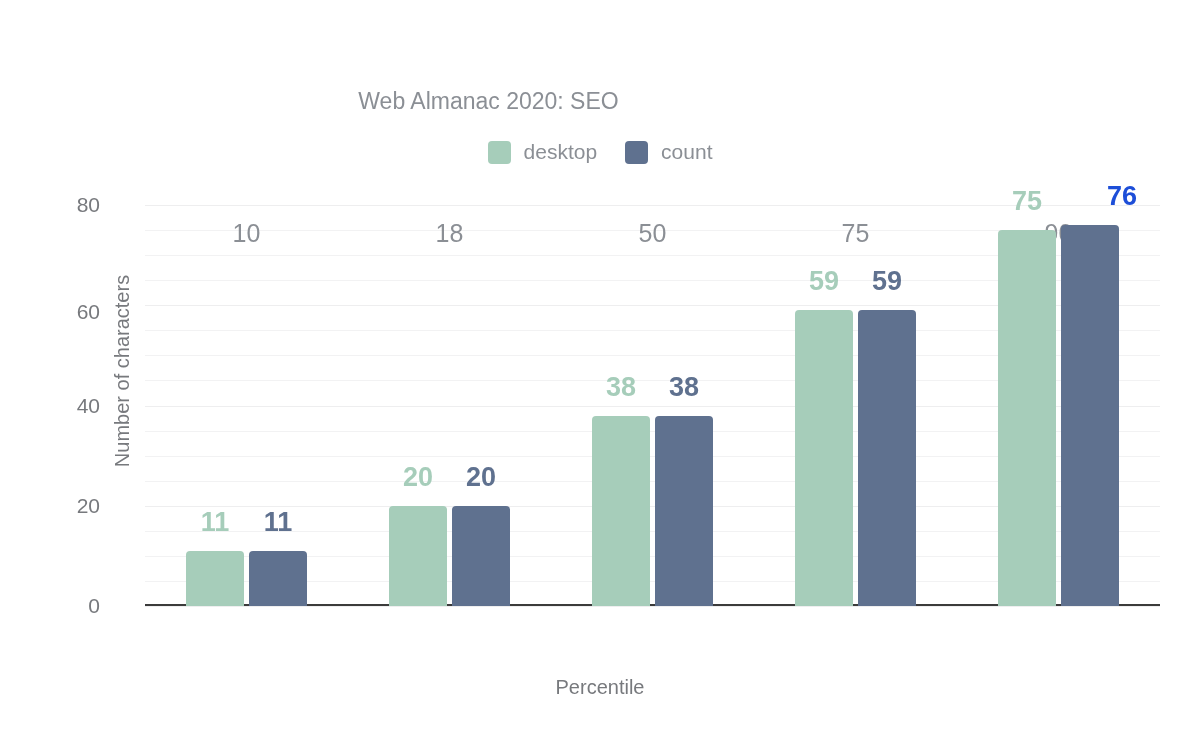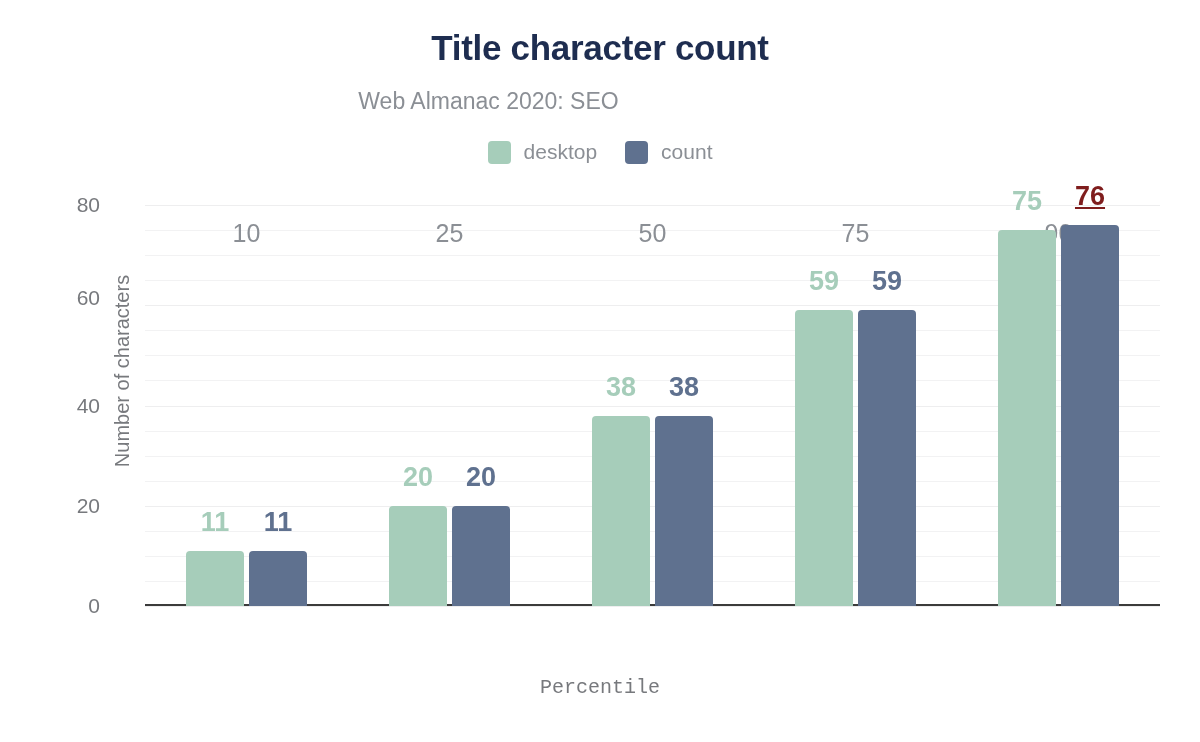--- a/index.html
+++ b/index.html
@@ -132,21 +132,20 @@
     white-space: nowrap;
   }
   .axis-title-x {
     position: absolute;
     left: 0;
     top: 676px;
     width: 1200px;
     text-align: center;
     font-size: 20px;
     color: #77797d;
-    font-family: Liberation Mono, monospace;
   }
 
   
   .bar {
     position: absolute;
     bottom: 0;
     border-radius: 4px 4px 0 0;
   }
   .bar-label {
     position: absolute;
@@ -155,21 +154,20 @@
     text-align: center;
     transform: translateX(-50%);
     white-space: nowrap;
   }
 </style>
 </head>
 <body>
 
 <div id="chart-root">
 
-  <div class="chart-title">Title character count</div>
   <div class="chart-subtitle">Web Almanac 2020: SEO</div>
 
   <div class="legend">
     <div class="legend-item">
       <span class="legend-swatch" style="background:#a6cdba"></span>
       <span class="legend-label">desktop</span>
     </div>
     <div class="legend-item">
       <span class="legend-swatch" style="background:#5f718f"></span>
       <span class="legend-label">count</span>
@@ -194,42 +192,42 @@
       <div class="gridline" style="top: 150.375px;"></div>
       <div class="gridline" style="top: 125.312px;"></div>
       <div class="gridline major" style="top: 100.25px;"></div>
       <div class="gridline" style="top: 75.1875px;"></div>
       <div class="gridline" style="top: 50.125px;"></div>
       <div class="gridline" style="top: 25.0625px;"></div>
       <div class="gridline major" style="top: 0px;"></div>
       <div class="ytick" style="top: 401px;">0</div>
       <div class="ytick" style="top: 300.75px;">20</div>
       <div class="ytick" style="top: 200.5px;">40</div>
-      <div class="ytick" style="top: 93px;">60</div>
+      <div class="ytick" style="top: 107px;">60</div>
       <div class="ytick" style="top: 0px;">80</div>
       <div class="xtick" style="left: 101.5px;">10</div>
       <div class="bar" style="left: 41px; width: 58px; height: 55.1375px; background: rgb(166, 205, 186);"></div>
       <div class="bar-label" style="left: 70px; top: 301.863px; color: rgb(166, 205, 186);">11</div>
       <div class="bar" style="left: 104px; width: 58px; height: 55.1375px; background: rgb(95, 113, 143);"></div>
       <div class="bar-label" style="left: 133px; top: 301.863px; color: rgb(95, 113, 143);">11</div>
-      <div class="xtick" style="left: 304.5px;">25</div>
+      <div class="xtick" style="left: 304.5px;">18</div>
       <div class="bar" style="left: 244px; width: 58px; height: 100.25px; background: rgb(166, 205, 186);"></div>
       <div class="bar-label" style="left: 273px; top: 256.75px; color: rgb(166, 205, 186);">20</div>
       <div class="bar" style="left: 307px; width: 58px; height: 100.25px; background: rgb(95, 113, 143);"></div>
       <div class="bar-label" style="left: 336px; top: 256.75px; color: rgb(95, 113, 143);">20</div>
       <div class="xtick" style="left: 507.5px;">50</div>
       <div class="bar" style="left: 447px; width: 58px; height: 190.475px; background: rgb(166, 205, 186);"></div>
       <div class="bar-label" style="left: 476px; top: 166.525px; color: rgb(166, 205, 186);">38</div>
       <div class="bar" style="left: 510px; width: 58px; height: 190.475px; background: rgb(95, 113, 143);"></div>
       <div class="bar-label" style="left: 539px; top: 166.525px; color: rgb(95, 113, 143);">38</div>
       <div class="xtick" style="left: 710.5px;">75</div>
       <div class="bar" style="left: 650px; width: 58px; height: 295.738px; background: rgb(166, 205, 186);"></div>
       <div class="bar-label" style="left: 679px; top: 61.2625px; color: rgb(166, 205, 186);">59</div>
       <div class="bar" style="left: 713px; width: 58px; height: 295.738px; background: rgb(95, 113, 143);"></div>
       <div class="bar-label" style="left: 742px; top: 61.2625px; color: rgb(95, 113, 143);">59</div>
       <div class="xtick" style="left: 913.5px;">90</div>
       <div class="bar" style="left: 853px; width: 58px; height: 375.938px; background: rgb(166, 205, 186);"></div>
       <div class="bar-label" style="left: 882px; top: -18.9375px; color: rgb(166, 205, 186);">75</div>
       <div class="bar" style="left: 916px; width: 58px; height: 380.95px; background: rgb(95, 113, 143);"></div>
-      <div class="bar-label" style="left: 945px; top: -23.95px; color: #7f1d1d; text-decoration: underline;">76</div>
+      <div class="bar-label" style="left: 977px; top: -23.95px; color: #1d4ed8;">76</div>
     </div>
 
 </div>
 
 </body></html>

